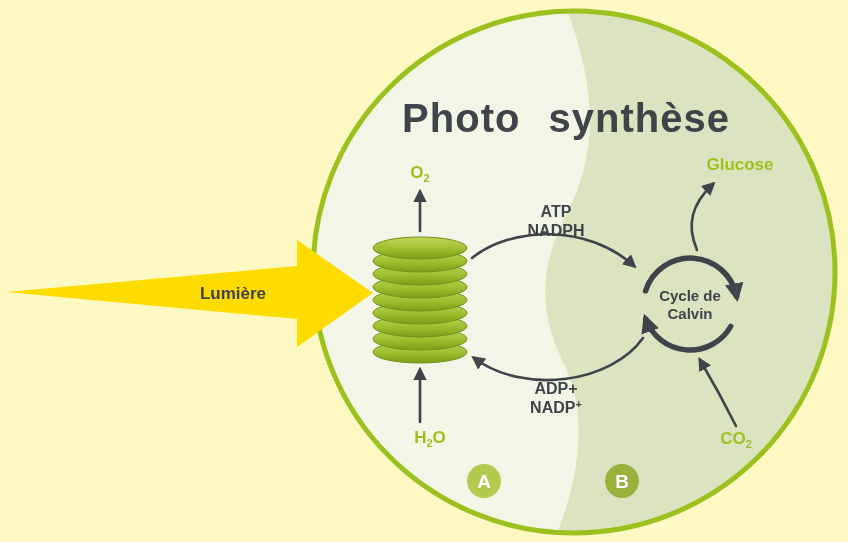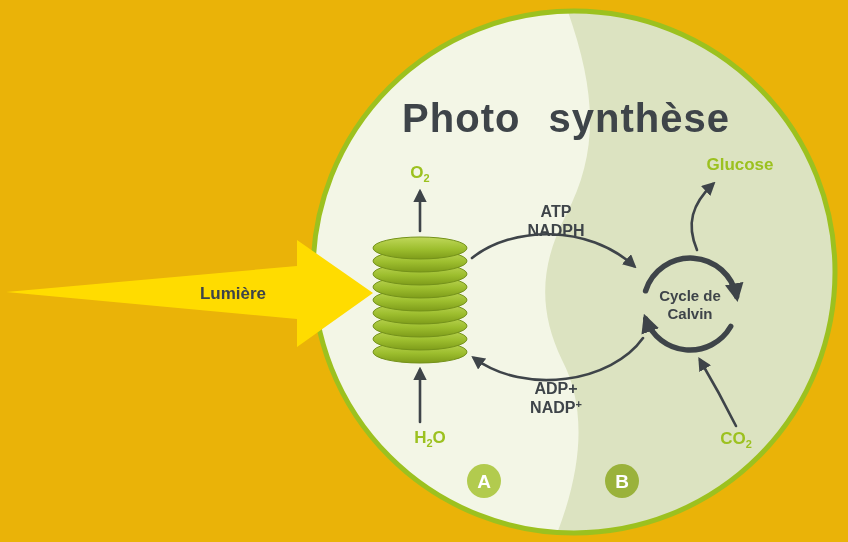--- a/index.html
+++ b/index.html
@@ -1,16 +1,16 @@
 <!DOCTYPE html>
 <html><head>
 <meta charset="utf-8">
 <style>
   html,body{margin:0;padding:0;background:#ffffff;}
-  .stage{position:relative;width:848px;height:542px;background:#eab308;overflow:hidden;
+  .stage{position:relative;width:848px;height:542px;background:#fef9c3;overflow:hidden;
          font-family:"Liberation Sans",sans-serif;}
   svg{display:block;}
   .t-title{font-family:"Liberation Sans",sans-serif;font-weight:700;font-size:40px;
            fill:#3E4449;letter-spacing:1px;word-spacing:16px;}
   .t-dark{font-family:"Liberation Sans",sans-serif;font-weight:700;font-size:16px;fill:#3E4449;}
   .t-cycle{font-family:"Liberation Sans",sans-serif;font-weight:700;font-size:15px;fill:#3E4449;}
   .t-green{font-family:"Liberation Sans",sans-serif;font-weight:700;font-size:17px;fill:#9CC11F;}
   .t-white{font-family:"Liberation Sans",sans-serif;font-weight:700;font-size:19px;fill:#ffffff;}
   .t-lum{font-family:"Liberation Sans",sans-serif;font-weight:700;font-size:17px;fill:#3E4449;}
   .sub{font-size:11px;}

